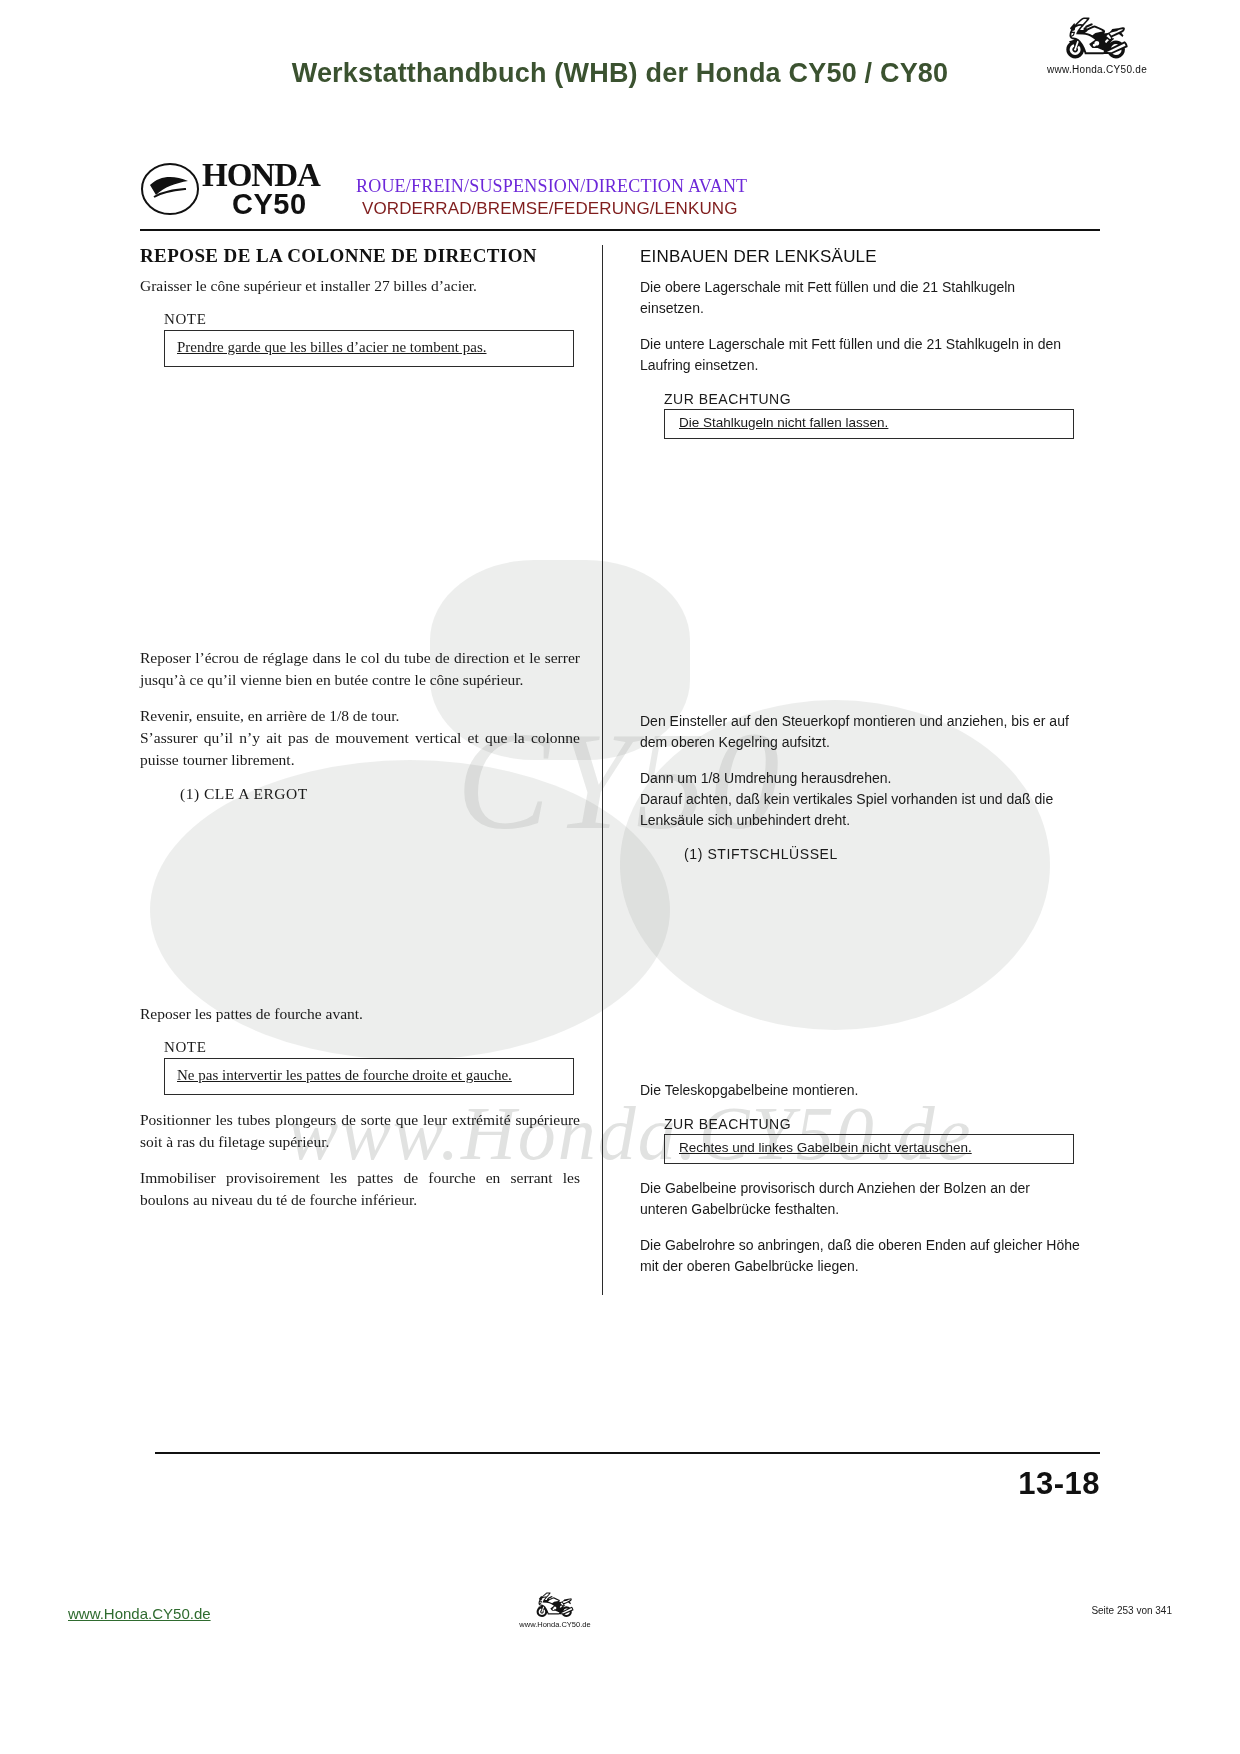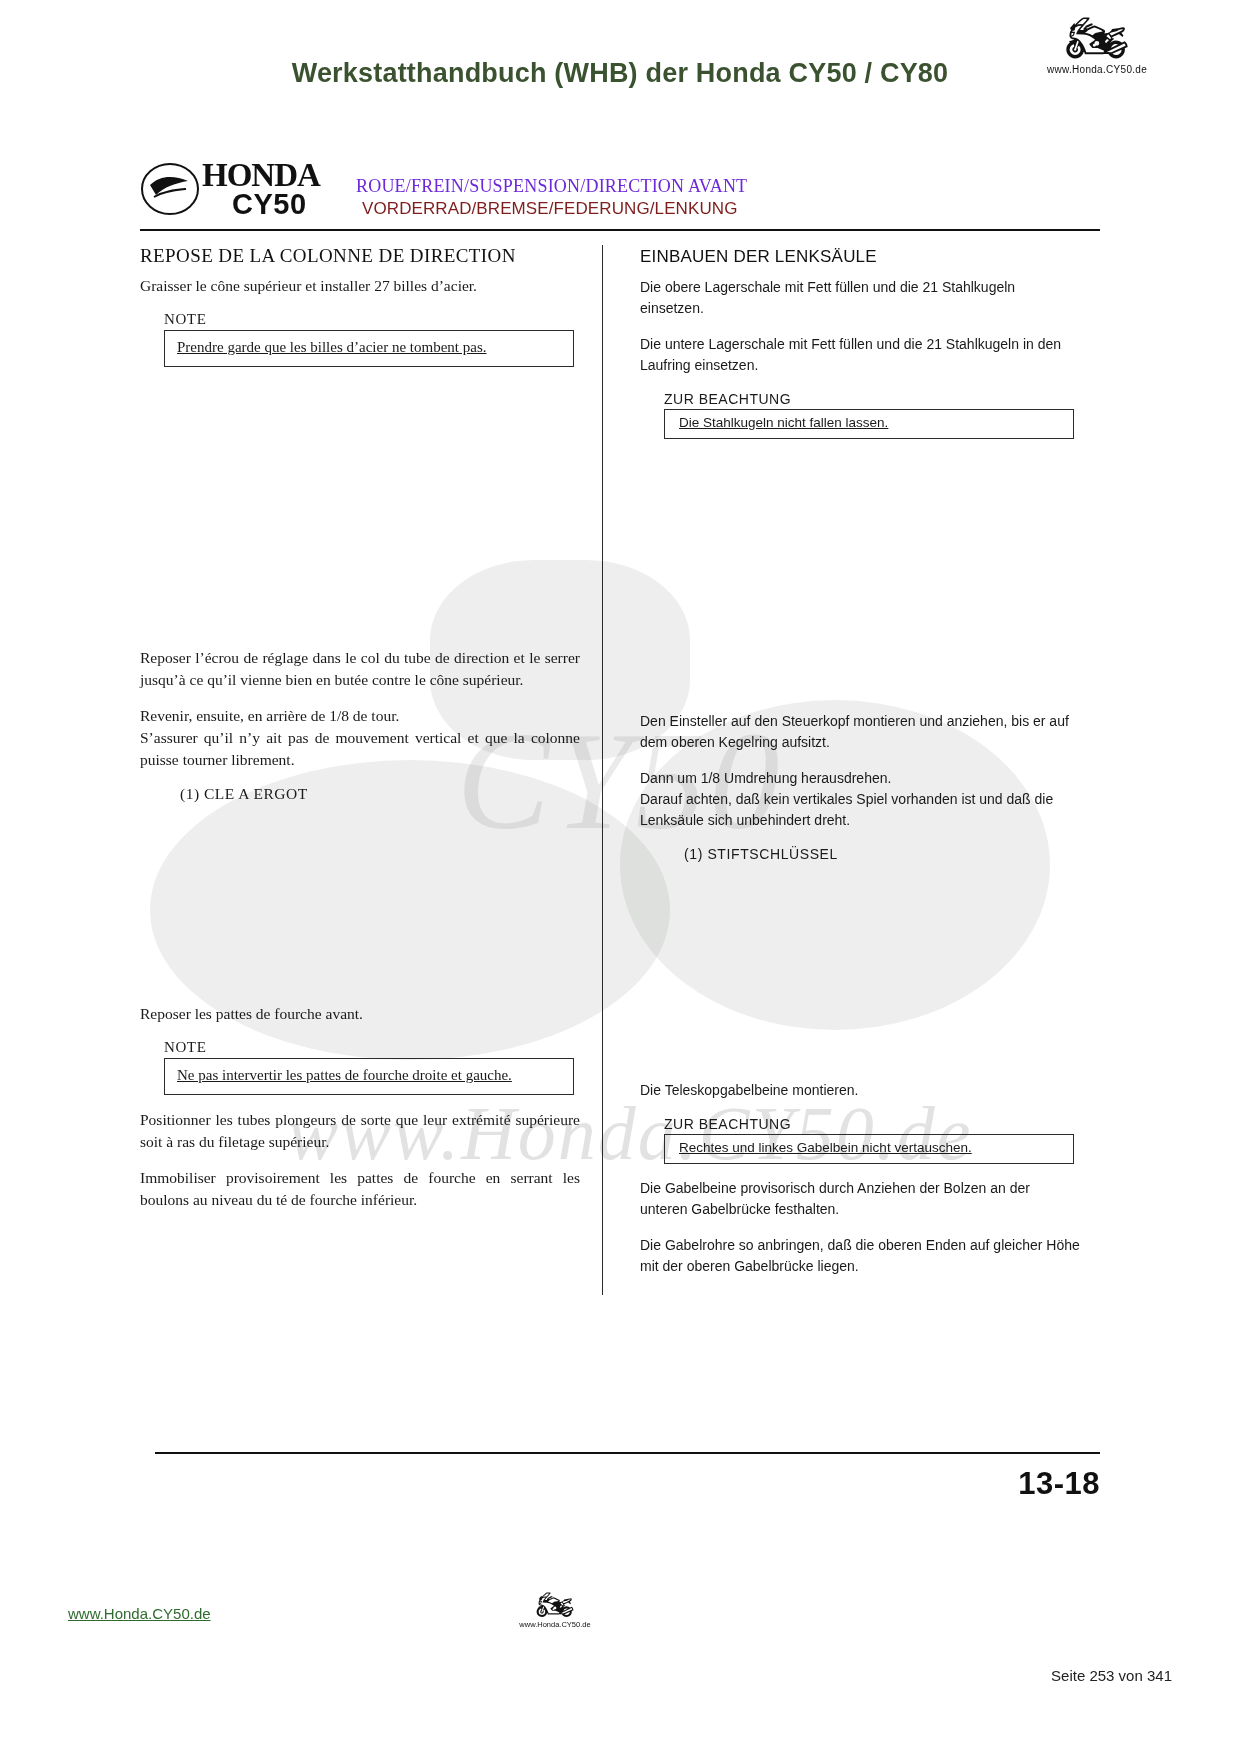--- a/index.html
+++ b/index.html
@@ -166,21 +166,21 @@
     position: absolute;
     left: 462px;
     top: 0;
     bottom: 40px;
     width: 1px;
     background: #2b2b2b;
   }
 
   h2.fr {
     font-family: "Liberation Serif", serif;
-    font-weight: normal;
+    font-weight: bold;
     font-size: 19px;
     letter-spacing: 0.4px;
     margin: 0 0 8px 0;
     color: #111;
   }
   h2.de {
     font-family: "Liberation Sans", sans-serif;
     font-weight: normal;
     font-size: 17px;
     letter-spacing: 0.2px;
@@ -271,23 +271,23 @@
     left: 68px;
     top: 1605px;
     font-family: "Liberation Sans", sans-serif;
     font-size: 15px;
     color: #2f6b2f;
     text-decoration: underline;
   }
   .footer-right {
     position: absolute;
     right: 68px;
-    top: 1667px;
-    font-family: "Liberation Sans", sans-serif;
-    font-size: 15px;
+    top: 1605px;
+    font-family: "Liberation Sans", sans-serif;
+    font-size: 10px;
     color: #222;
   }
   .footer-logo {
     position: absolute;
     left: 480px;
     top: 1590px;
     width: 150px;
     text-align: center;
   }
   .footer-logo .bike { font-size: 30px; line-height: 30px; color: #111; }

